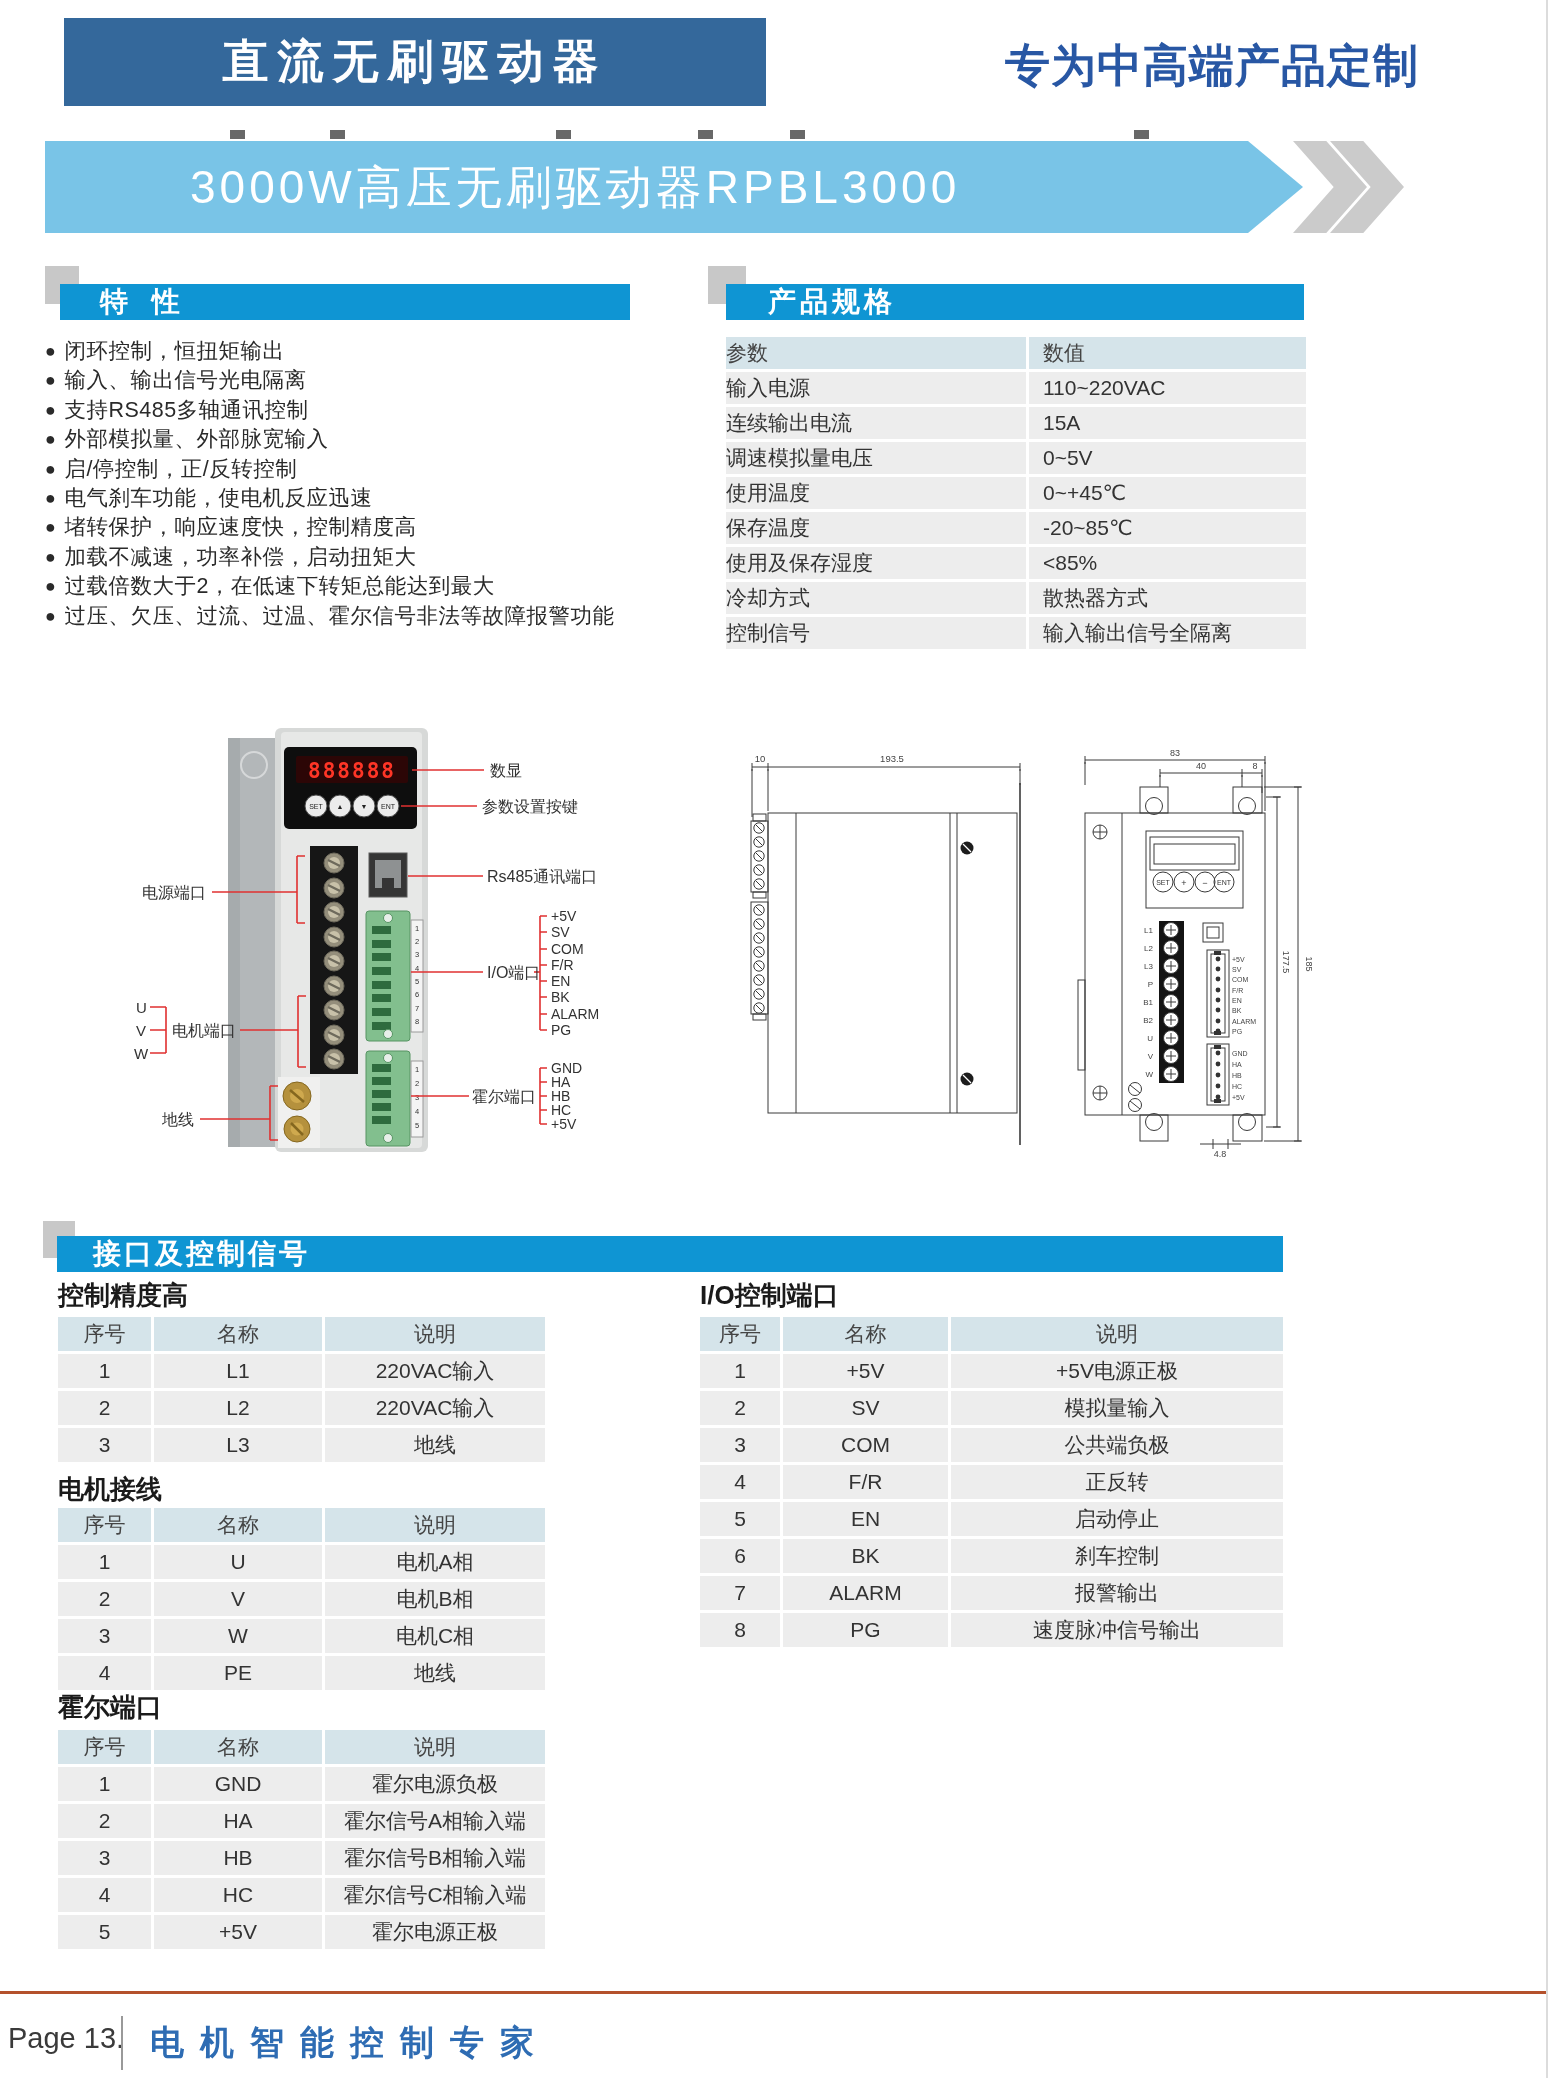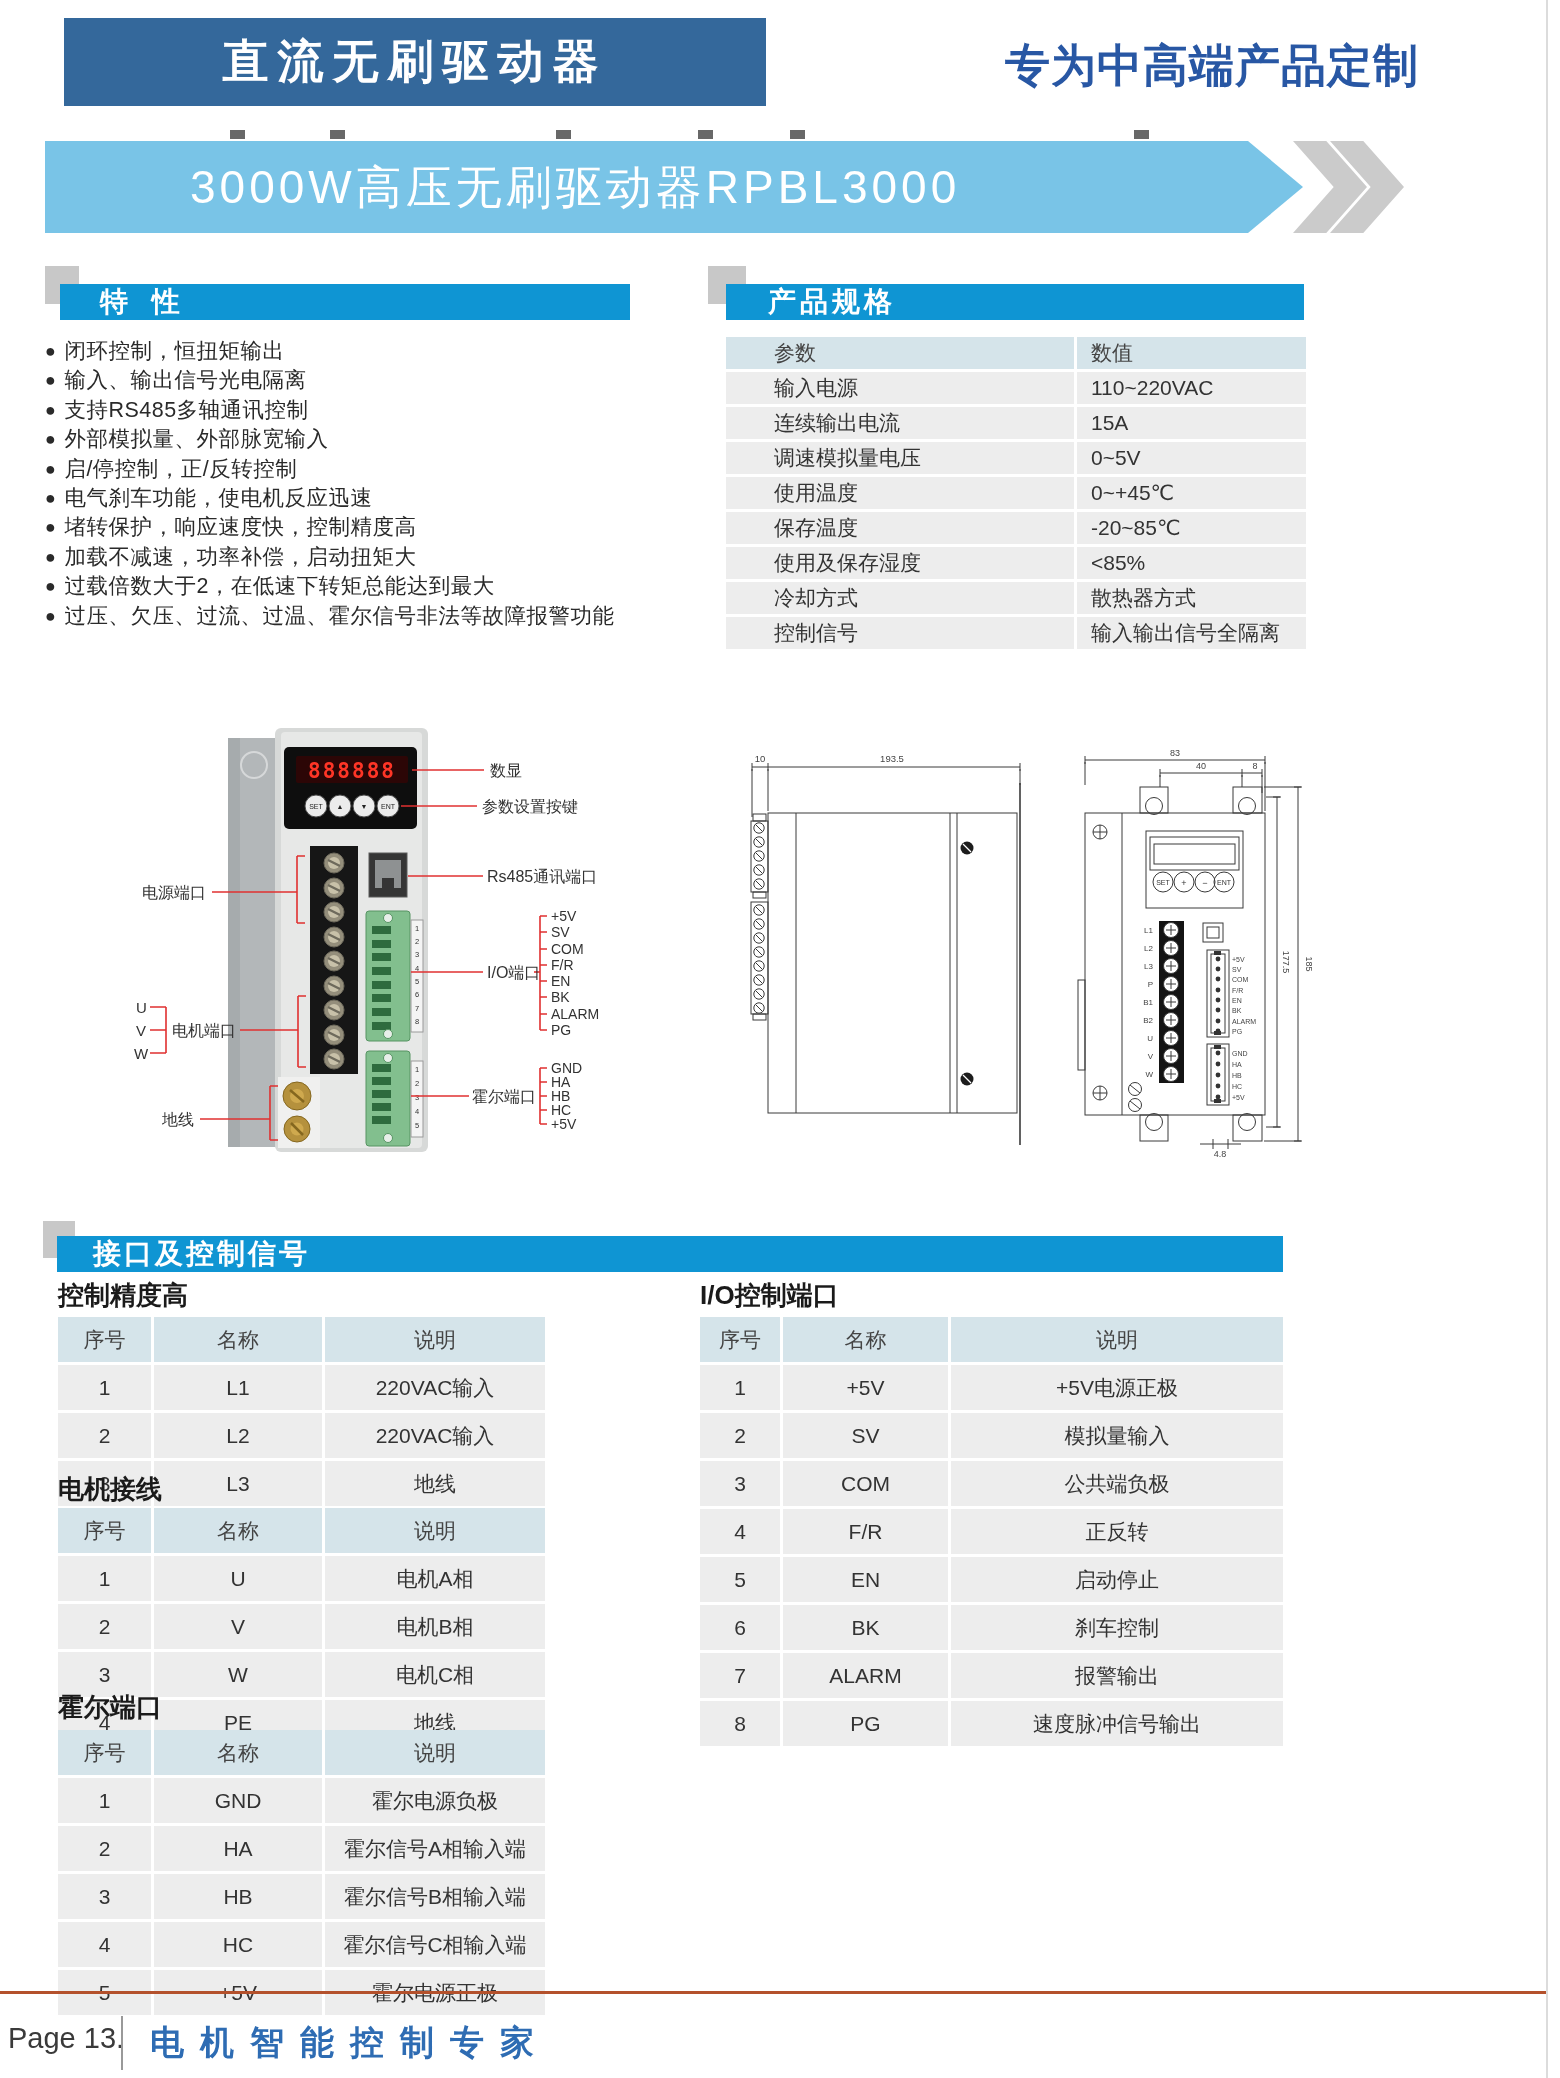--- a/index.html
+++ b/index.html
@@ -19,25 +19,25 @@
   
   .gsq{background:#c8c8c8;}
   .bar{background:#0f95d3;color:#fff;font-weight:bold;display:flex;align-items:center;}
   
   .feat{font-size:21.5px;line-height:29.4px;color:#2a2a2a;letter-spacing:.5px;}
   .feat::before{content:"●";margin-right:8px;font-size:18px;vertical-align:1px;}
   
   .spec-row{display:flex;gap:3px;margin-bottom:3px;height:32px;}
   .spec-row>div{display:flex;align-items:center;font-size:21px;color:#333;background:#ededed;}
   .spec-row.shead>div{background:#d5e4ea;color:#444;}
-  .spec-param{width:348px;padding-left:48px;box-sizing:border-box;}
+  .spec-param{width:300px;box-sizing:border-box;}
   .spec-value{flex:1;padding-left:14px;box-sizing:border-box;}
   
   .tbl-title{font-size:26px;font-weight:bold;color:#1a1a1a;}
-  .trow{display:flex;gap:3px;margin-bottom:3px;height:45px;}
+  .trow{display:flex;gap:3px;margin-bottom:3px;height:34px;}
   .tcell{background:#ededed;display:flex;align-items:center;justify-content:center;font-size:21px;color:#333;}
   .thead .tcell{background:#d5e4ea;color:#444;}
   .lt .c0{width:93px;} .lt .c1{width:168px;} .lt .c2{flex:1;}
   .rt .c0{width:80px;} .rt .c1{width:165px;} .rt .c2{flex:1;}
   
   .rust{left:0;top:1991px;width:1548px;height:3px;background:#b4512c;}
   .page-label{left:8px;top:2022px;font-size:29px;color:#3a3a3a;}
   .fdiv{left:121px;top:2016px;width:2px;height:54px;background:#999;}
   .tagline{left:150px;top:2020px;font-size:34px;font-weight:bold;color:#2e6cb3;letter-spacing:16px;}
   .pborder{left:1546px;top:0;width:2px;height:2078px;background:#dcdcdc;}

